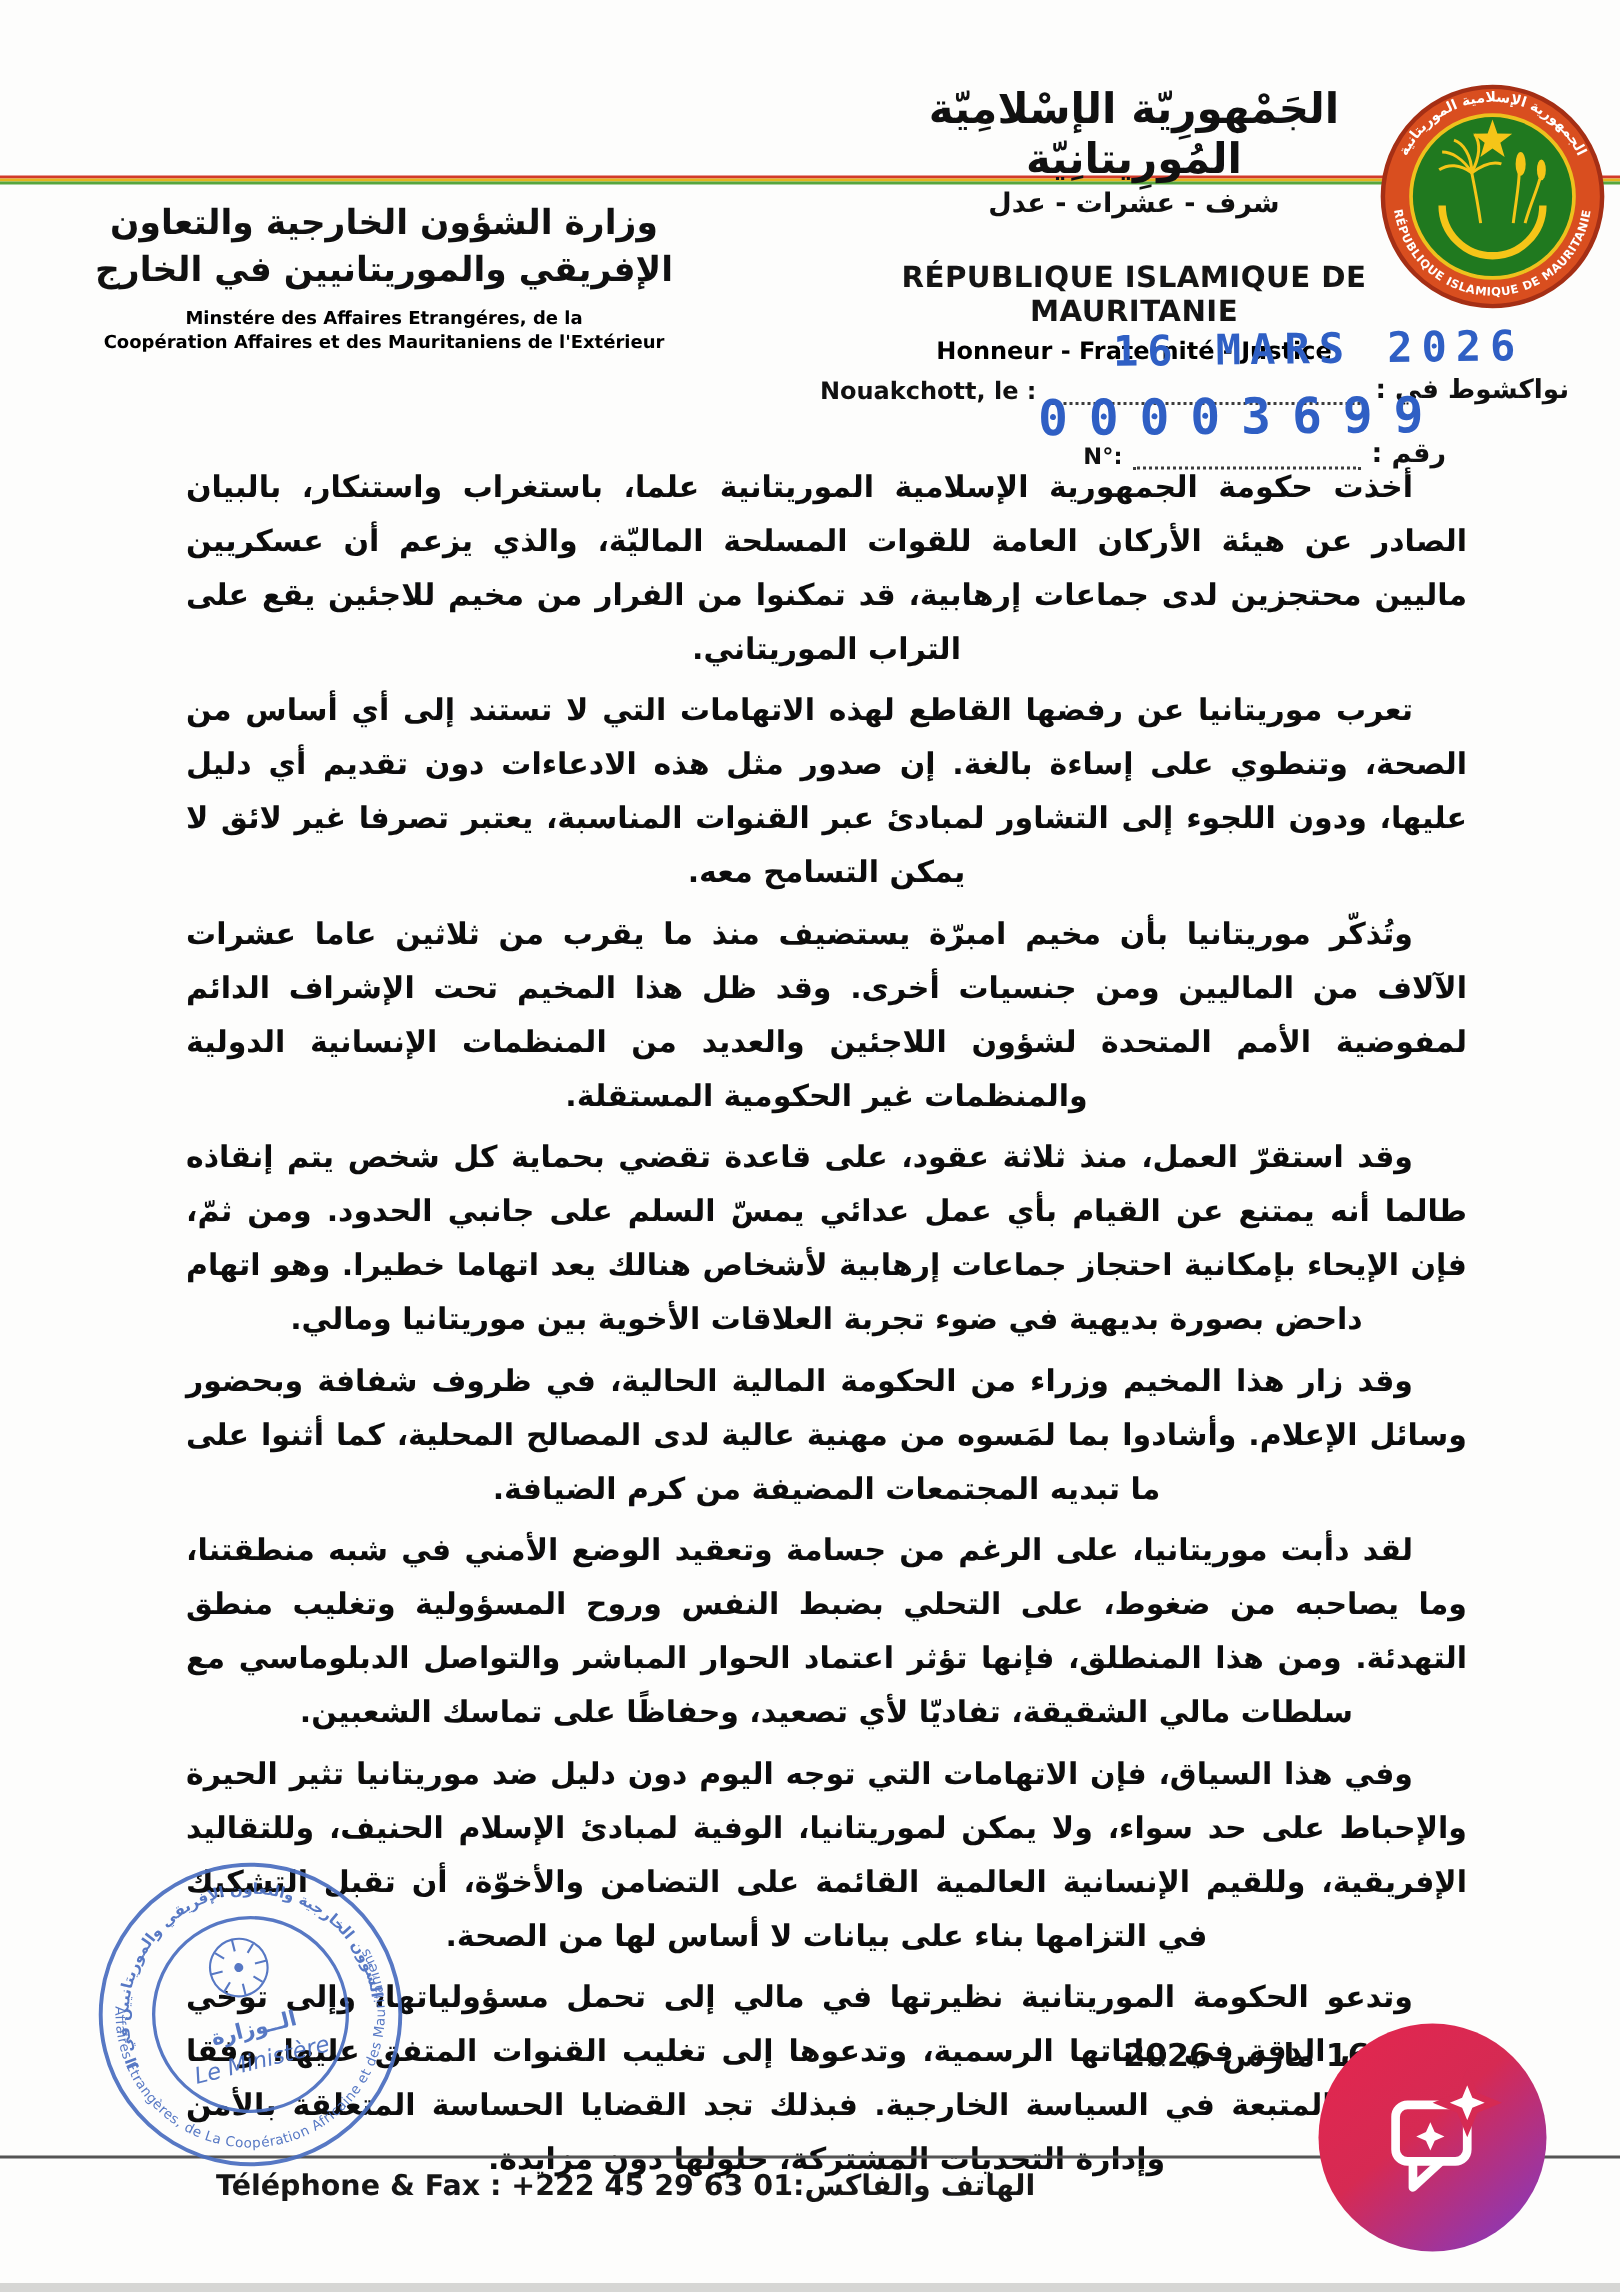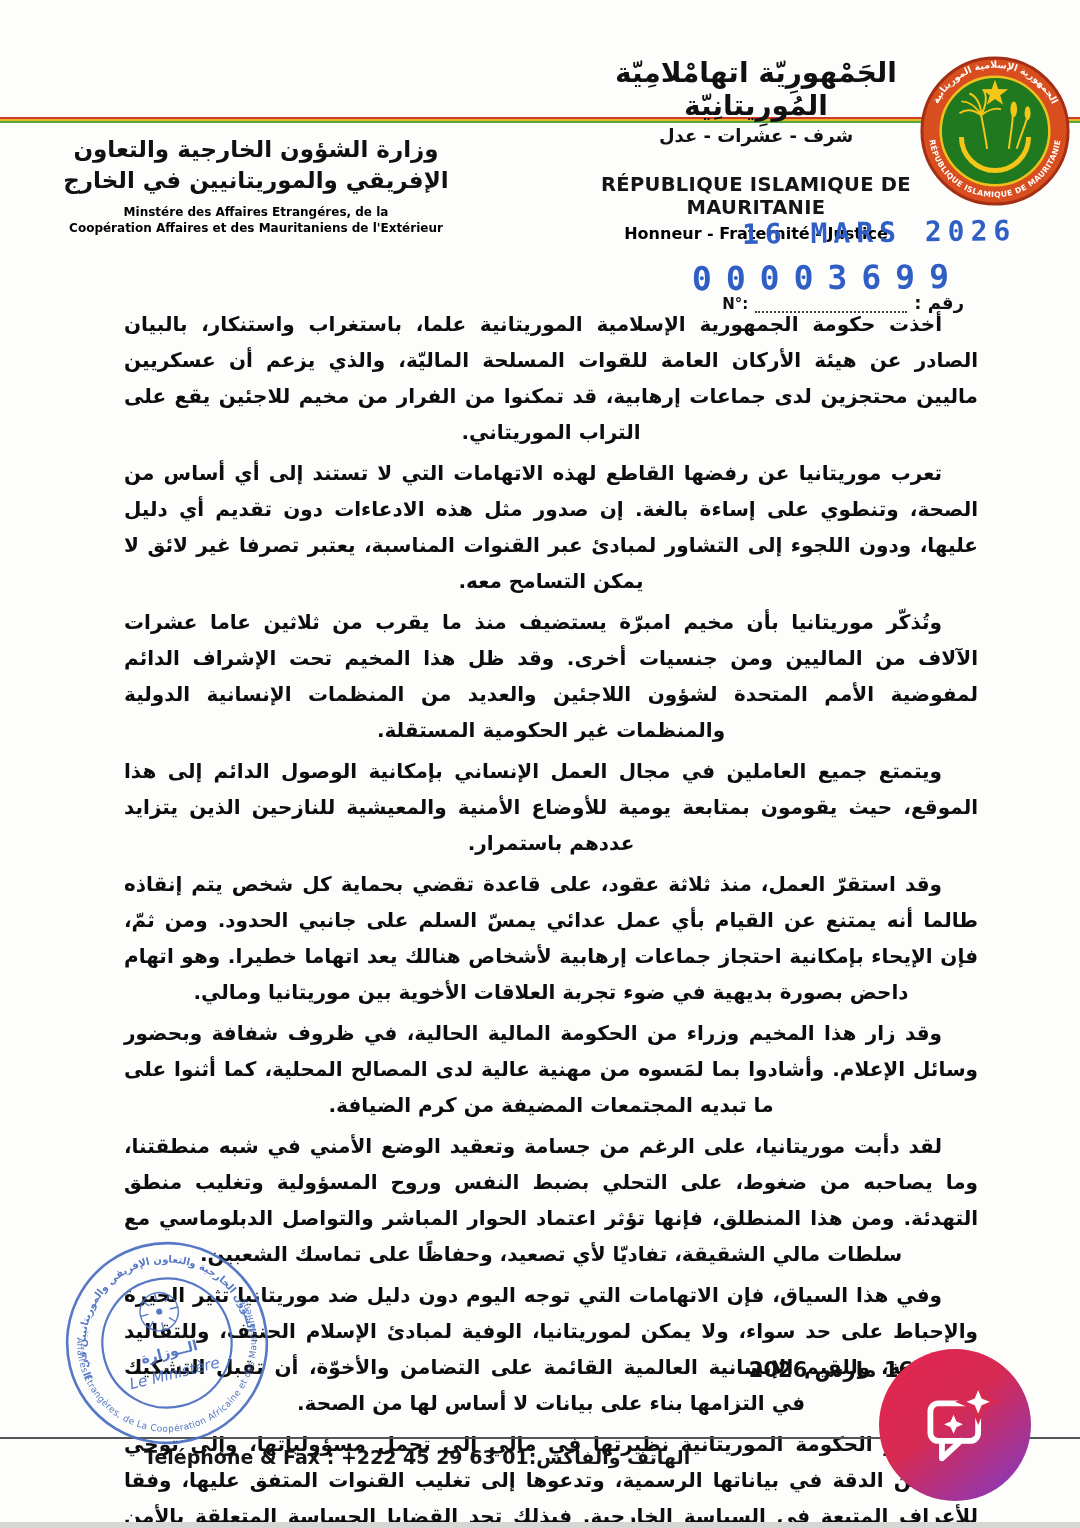--- a/index.html
+++ b/index.html
@@ -101,21 +101,21 @@
 
   <div class="ministry-block">
     <div class="ministry-ar">وزارة الشؤون الخارجية والتعاون الإفريقي والموريتانيين في الخارج</div>
     <div class="ministry-fr">
       <div>Minstére des Affaires Etrangéres, de la</div>
       <div>Coopération Affaires et des Mauritaniens de l'Extérieur</div>
     </div>
   </div>
 
   <div class="republic-block">
-    <div class="calligraphy">الجَمْهورِيّة اتهامْلامِيّة المُورِيتانِيّة</div>
+    <div class="calligraphy">الجَمْهورِيّة الإسْلامِيّة المُورِيتانِيّة</div>
     <div class="motto-ar">شرف - عشرات - عدل</div>
     <div class="republic-fr">RÉPUBLIQUE ISLAMIQUE DE MAURITANIE</div>
     <div class="motto-fr">Honneur - Fraternité - Justice</div>
   </div>
 
   <svg class="seal" viewBox="0 0 160 160">
     <circle cx="80" cy="80" r="74" fill="#d94e1f" stroke="#a52f15" stroke-width="3"></circle>
     <circle cx="80" cy="80" r="55" fill="#20791f" stroke="#eec11d" stroke-width="2.5"></circle>
     <path id="sealTop" d="M 16 80 A 64 64 0 0 1 144 80" fill="none"></path>
     <path id="sealBot" d="M 13 80 A 67 67 0 0 0 147 80" fill="none"></path>
@@ -140,34 +140,38 @@
       <path d="M94,98 C96,82 98,72 98,64" stroke="#f5c518" stroke-width="2" fill="none"></path>
       <ellipse cx="99" cy="58" rx="3.4" ry="8" fill="#f5c518"></ellipse>
       <path d="M102,98 C106,84 110,76 112,68" stroke="#f5c518" stroke-width="2" fill="none"></path>
       <ellipse cx="113" cy="62" rx="3" ry="7" fill="#f5c518"></ellipse>
     </g>
     <path d="M 46 86 A 34 34 0 0 0 114 86" stroke="#f5c518" stroke-width="5" fill="none"></path>
   </svg>
 
   <div class="stamp-date">16 MARS 2026</div>
 
+  <div class="place-row">
+    <span class="fr">Nouakchott, le :</span>
+    <span class="dots dots-place"></span>
+    <span class="ar">نواكشوط في :</span>
+  </div>
 
   <div class="stamp-number">00003699</div>
 
   <div class="num-row">
     <span class="fr">N°:</span>
     <span class="dots dots-num"></span>
     <span class="ar">رقم :</span>
   </div>
 
   <main class="body-text">
     <p>أخذت حكومة الجمهورية الإسلامية الموريتانية علما، باستغراب واستنكار، بالبيان الصادر عن هيئة الأركان العامة للقوات المسلحة الماليّة، والذي يزعم أن عسكريين ماليين محتجزين لدى جماعات إرهابية، قد تمكنوا من الفرار من مخيم للاجئين يقع على التراب الموريتاني.</p>
     <p>تعرب موريتانيا عن رفضها القاطع لهذه الاتهامات التي لا تستند إلى أي أساس من الصحة، وتنطوي على إساءة بالغة. إن صدور مثل هذه الادعاءات دون تقديم أي دليل عليها، ودون اللجوء إلى التشاور لمبادئ عبر القنوات المناسبة، يعتبر تصرفا غير لائق لا يمكن التسامح معه.</p>
     <p>وتُذكّر موريتانيا بأن مخيم امبرّة يستضيف منذ ما يقرب من ثلاثين عاما عشرات الآلاف من الماليين ومن جنسيات أخرى. وقد ظل هذا المخيم تحت الإشراف الدائم لمفوضية الأمم المتحدة لشؤون اللاجئين والعديد من المنظمات الإنسانية الدولية والمنظمات غير الحكومية المستقلة.</p>
-    <p>ويتمتع جميع العاملين في مجال العمل الإنساني بإمكانية الوصول الدائم إلى هذا الموقع، حيث يقومون بمتابعة يومية للأوضاع الأمنية والمعيشية للنازحين الذين يتزايد عددهم باستمرار.</p>
     <p>وقد استقرّ العمل، منذ ثلاثة عقود، على قاعدة تقضي بحماية كل شخص يتم إنقاذه طالما أنه يمتنع عن القيام بأي عمل عدائي يمسّ السلم على جانبي الحدود. ومن ثمّ، فإن الإيحاء بإمكانية احتجاز جماعات إرهابية لأشخاص هنالك يعد اتهاما خطيرا. وهو اتهام داحض بصورة بديهية في ضوء تجربة العلاقات الأخوية بين موريتانيا ومالي.</p>
     <p>وقد زار هذا المخيم وزراء من الحكومة المالية الحالية، في ظروف شفافة وبحضور وسائل الإعلام. وأشادوا بما لمَسوه من مهنية عالية لدى المصالح المحلية، كما أثنوا على ما تبديه المجتمعات المضيفة من كرم الضيافة.</p>
     <p>لقد دأبت موريتانيا، على الرغم من جسامة وتعقيد الوضع الأمني في شبه منطقتنا، وما يصاحبه من ضغوط، على التحلي بضبط النفس وروح المسؤولية وتغليب منطق التهدئة. ومن هذا المنطلق، فإنها تؤثر اعتماد الحوار المباشر والتواصل الدبلوماسي مع سلطات مالي الشقيقة، تفاديّا لأي تصعيد، وحفاظًا على تماسك الشعبين.</p>
     <p>وفي هذا السياق، فإن الاتهامات التي توجه اليوم دون دليل ضد موريتانيا تثير الحيرة والإحباط على حد سواء، ولا يمكن لموريتانيا، الوفية لمبادئ الإسلام الحنيف، وللتقاليد الإفريقية، وللقيم الإنسانية العالمية القائمة على التضامن والأخوّة، أن تقبل التشكيك في التزامها بناء على بيانات لا أساس لها من الصحة.</p>
     <p>وتدعو الحكومة الموريتانية نظيرتها في مالي إلى تحمل مسؤولياتها، وإلى توخي مزيد من الدقة في بياناتها الرسمية، وتدعوها إلى تغليب القنوات المتفق عليها، وفقا للأعراف المتبعة في السياسة الخارجية. فبذلك تجد القضايا الحساسة المتعلقة بالأمن وإدارة التحديات المشتركة، حلولها دون مزايدة.</p>
 
   </main>
 
   <div class="closing-date">16 مارس 2026</div>
 

